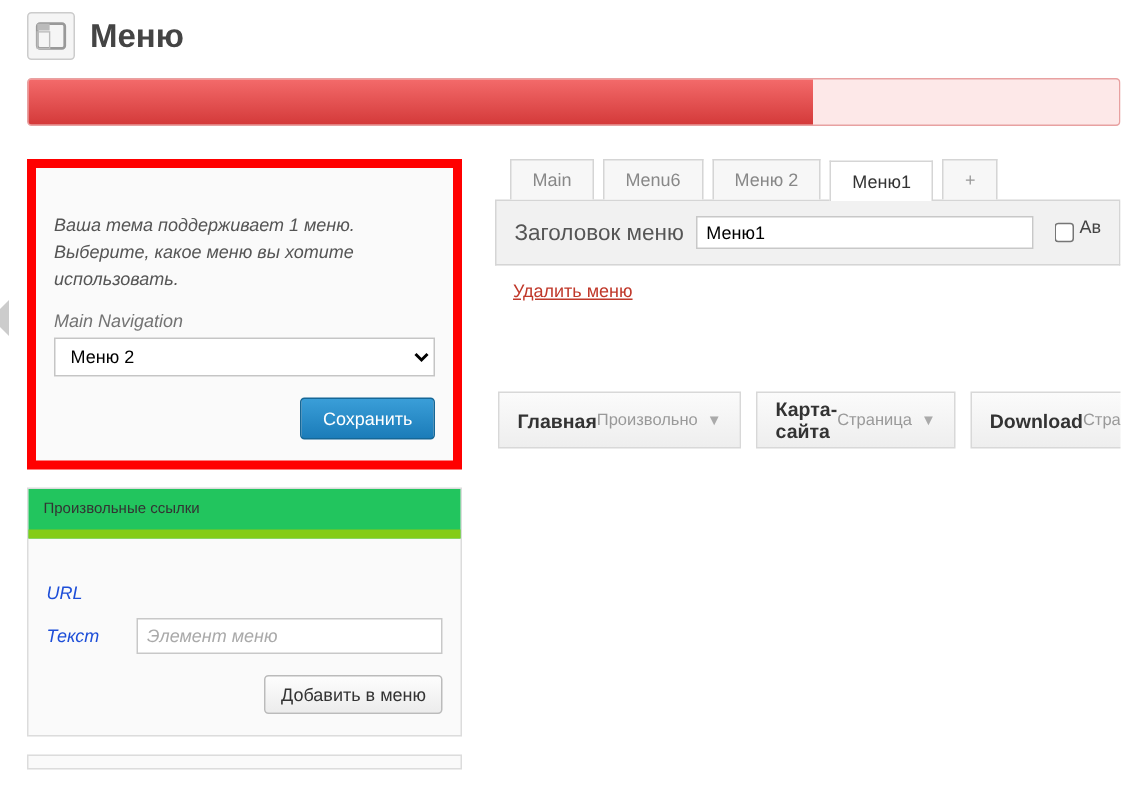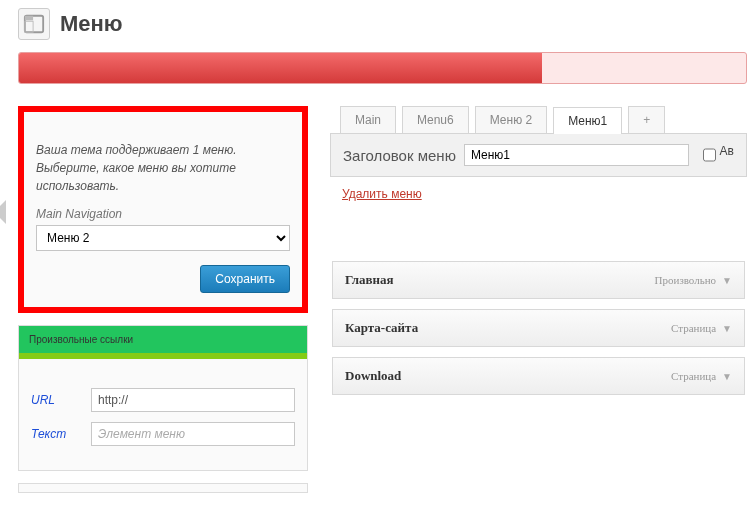--- a/index.html
+++ b/index.html
@@ -32,21 +32,21 @@
 .btn-secondary { background: linear-gradient(#fdfdfd,#ececec); border: 1px solid #bbb; border-radius: 3px; padding: 5px 10px; font-size: 12px; cursor: pointer; color: #333; }
 .tabs { display: flex; gap: 6px; border-bottom: 1px solid #d5d5d5; padding-left: 10px; }
 .tab { border: 1px solid #d5d5d5; border-bottom: none; padding: 6px 14px; background: #f7f7f7; color: #888; cursor: pointer; font-size: 12px; }
 .tab.active { background: #fff; color: #333; position: relative; top: 1px; }
 .tab.add { color: #999; }
 .menu-edit-bar { border: 1px solid #d5d5d5; border-top: none; background: #f1f1f1; padding: 10px 12px; display: flex; align-items: center; gap: 8px; }
 .menu-edit-bar .lab2 { font-size: 15px; color: #555; }
 .menu-edit-bar input { flex: 1; height: 22px; border: 1px solid #c8c8c8; padding: 0 6px; font-size: 12px; }
 .chk { display: flex; align-items: flex-start; gap: 4px; font-size: 12px; color: #444; margin-left: 6px; }
 .delete-link { color: #c0392b; text-decoration: underline; font-size: 12px; margin: 10px 0 0 12px; display: inline-block; cursor: pointer; }
-.menu-items { margin-top: 60px; display: flex; flex-direction: column; gap: 10px; padding: 0 2px; font-family: Liberation Serif, serif; }
+.menu-items { margin-top: 60px; display: flex; flex-direction: row; gap: 10px; padding: 0 2px; }
 .menu-item { border: 1px solid #d8d8d8; background: linear-gradient(#fbfbfb,#eeeeee); height: 38px; display: flex; align-items: center; justify-content: space-between; padding: 0 12px; font-size: 13px; cursor: move; }
 .menu-item .mi-title { color: #333; font-weight: bold; }
 .menu-item .mi-right { color: #999; font-size: 11px; display: flex; align-items: center; gap: 6px; }
 .mi-chev { color: #aaa; font-size: 10px; }
 .arrow-left { position: absolute; left: 0; top: 200px; width: 12px; height: 24px; }
 .arrow-left::before { content: ""; position: absolute; left: -6px; top: 0; border-top: 12px solid transparent; border-bottom: 12px solid transparent; border-right: 12px solid #ccc; }
 </style>
 </head>
 <body>
 
@@ -84,25 +84,27 @@
             <button class="btn-primary">Сохранить</button>
           </div>
         </div>
       </div>
 
       <div class="panel">
         <div class="panel-head">Произвольные ссылки</div>
         <div class="panel-body">
           <div class="form-row">
             <span class="lab">URL</span>
-            <input type="text" value="http://" style="">
           </div>
           <div class="form-row">
             <span class="lab">Текст</span>
             <input type="text" placeholder="Элемент меню" style="">
+          </div>
+          <div class="btn-row">
+            <button class="btn-secondary">Добавить в меню</button>
           </div>
         </div>
       </div>
 
       <div class="panel" style="height:10px; overflow:hidden;"></div>
 
     </div>
 
     <div class="right">
       <div class="tabs">

